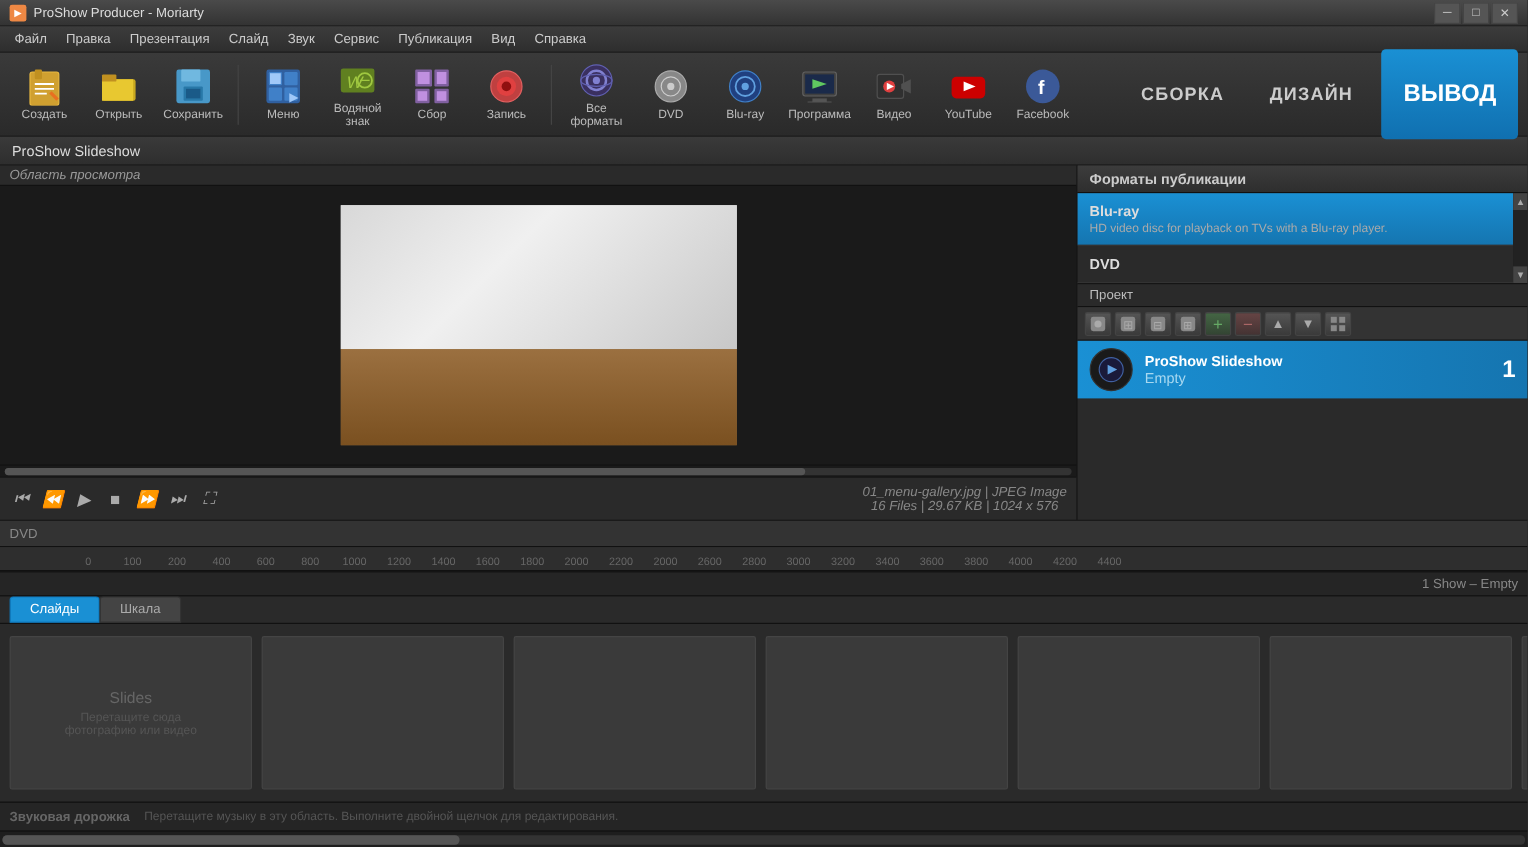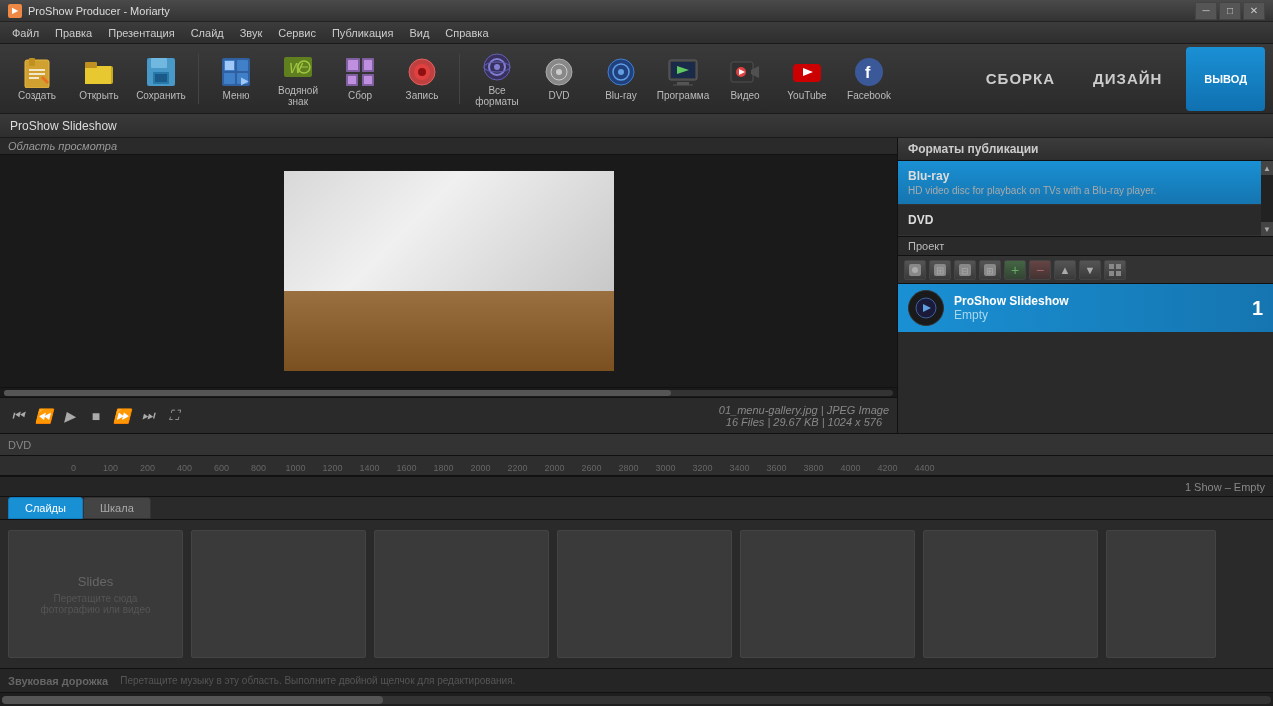--- a/index.html
+++ b/index.html
@@ -120,21 +120,21 @@
       font-weight: bold;
       letter-spacing: 1px;
       padding: 8px 14px;
       cursor: pointer;
     }
     .mode-btn-active {
       background: linear-gradient(to bottom, #1a90d4, #1070b0);
       color: white;
       border-radius: 4px;
       padding: 26px 18px;
-      font-size: 11px;
+      font-size: 20px;
       font-weight: bold;
     }
 
     
     .project-bar {
       background: linear-gradient(to bottom, #3a3a3a, #2e2e2e);
       height: 24px;
       display: flex;
       align-items: center;
       padding: 0 10px;
@@ -398,21 +398,21 @@
     .slides-area {
       background: #2a2a2a;
       height: 148px;
       display: flex;
       align-items: center;
       padding: 8px;
       gap: 8px;
       overflow: hidden;
     }
     .slide-slot {
-      width: 175px;
+      width: 202px;
       height: 128px;
       background: #3a3a3a;
       border: 1px solid #444;
       border-radius: 2px;
       display: flex;
       flex-direction: column;
       align-items: center;
       justify-content: center;
       flex-shrink: 0;
     }

